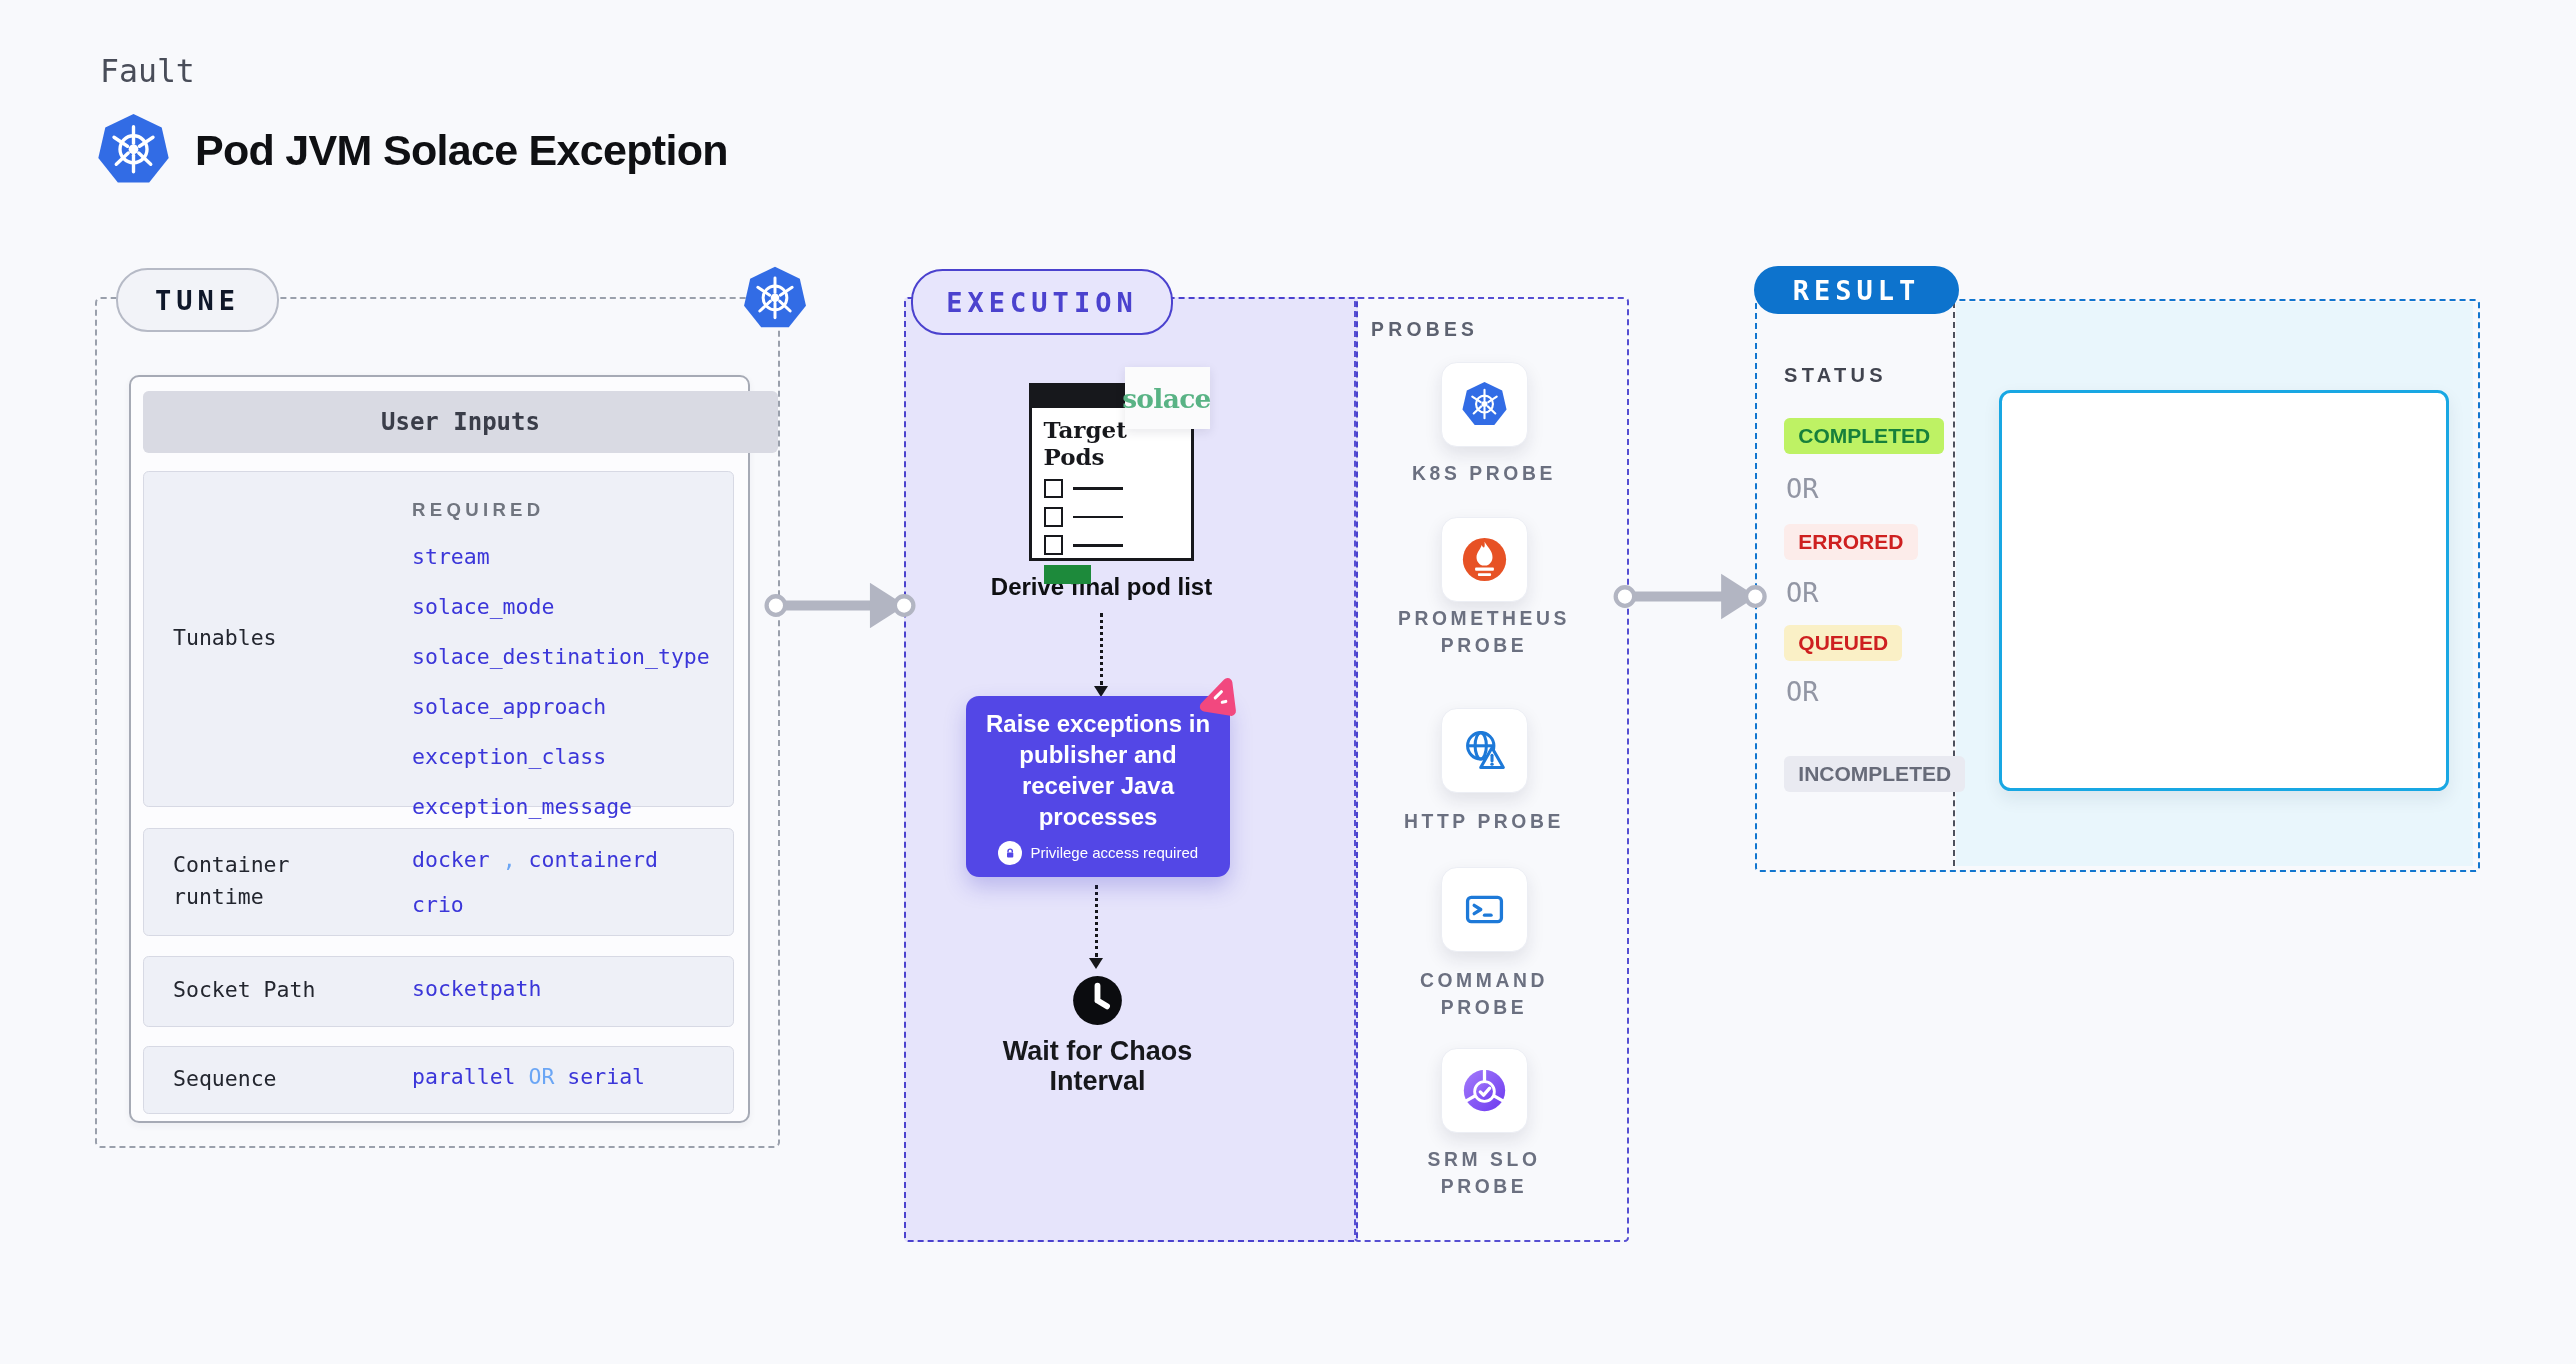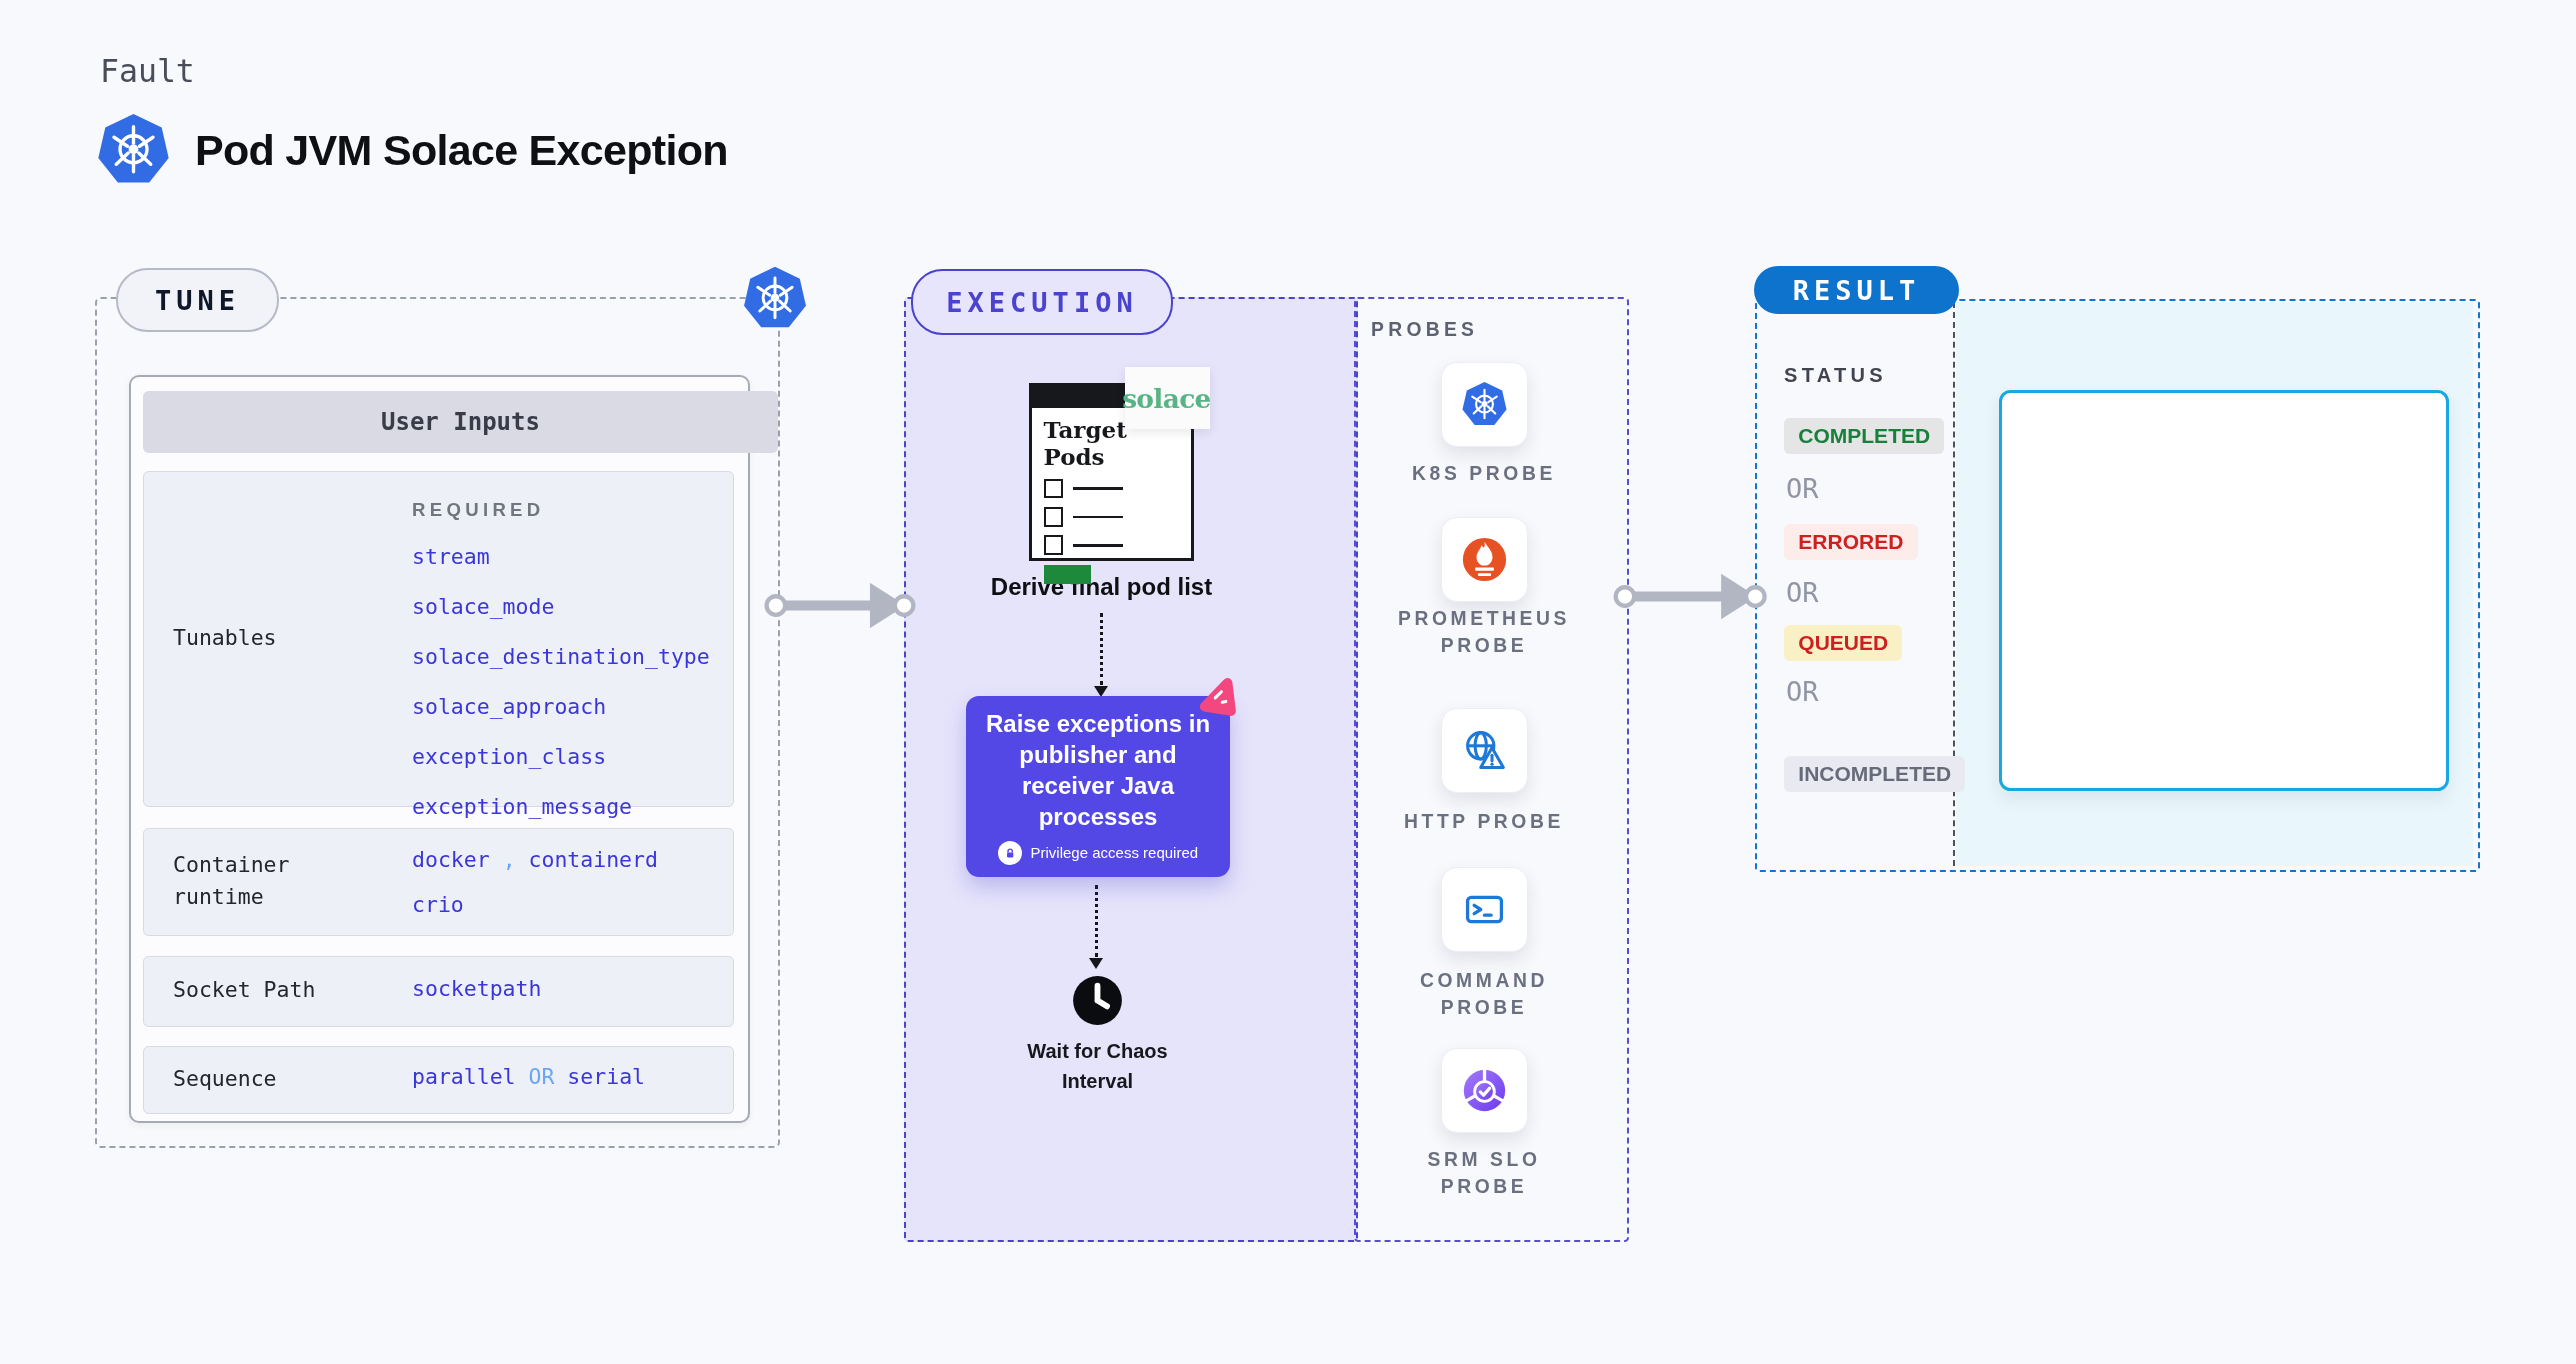--- a/index.html
+++ b/index.html
@@ -62,39 +62,39 @@
   .action-box{left:966px;top:696px;width:264px;height:181px;background:#5347e6;border-radius:13px;
               box-shadow:0 10px 21.5px rgba(60,50,200,.25);z-index:2;
               display:flex;flex-direction:column;align-items:center;justify-content:center;padding:7.2px 13px;box-sizing:border-box;}
   .action-text{color:#fff;font-size:24px;font-weight:700;text-align:center;line-height:31px;}
   .priv-row{display:flex;align-items:center;gap:8.6px;margin-top:8.6px;}
   .priv-circle{width:24px;height:24px;border-radius:50%;background:#fff;display:flex;align-items:center;justify-content:center;}
   .priv-text{color:#fff;font-size:15px;font-weight:500;}
   .pink-icon{left:1195px;top:675px;width:44px;height:44px;z-index:3;}
 
   .clock{left:1071px;top:974px;width:53px;height:53px;}
-  .wait-text{left:990px;top:1036px;width:215px;font-size:20px;font-weight:700;text-align:center;line-height:30px;}
+  .wait-text{left:990px;top:1036px;width:215px;font-size:27px;font-weight:700;text-align:center;line-height:30px;}
 
   
   .probes-box{left:1354px;top:297px;width:271px;height:941px;border:2.1px dashed #564fd2;border-radius:4.3px;}
   .probes-label{left:1371px;top:319px;font-size:19.3px;font-weight:700;letter-spacing:4.3px;color:#5d6270;}
   .probe-card{left:1441px;width:85px;height:83px;background:#fff;border-radius:15.8px;border:0.7px solid #eceef4;
               box-shadow:0 7.2px 17px rgba(30,34,60,.10);display:flex;align-items:center;justify-content:center;}
   .probe-name{left:1391px;width:186px;text-align:center;font-size:19.3px;font-weight:700;letter-spacing:3.6px;
               color:#6b7080;line-height:27px;}
 
   
   .result-box{left:1755px;top:299px;width:721px;height:569px;border:2.9px dashed #1276cf;border-radius:4.3px;}
   .result-cyan{left:1956px;top:302px;width:517px;height:564px;background:#e9f6fc;}
   .result-sep{left:1953px;top:302px;height:564px;width:0;border-left:2.1px dashed #4c505c;}
   .result-pill{left:1754px;top:266px;width:205px;height:48px;background:#0d73cd;color:#fff;}
   .status-label{left:1784px;top:364px;font-size:20px;font-weight:700;letter-spacing:4.3px;color:#41444f;}
   .status-badge{left:1784px;height:36px;display:inline-flex;align-items:center;padding:0 14.3px;border-radius:5.7px;
                 font-size:21px;font-weight:700;}
-  .badge-completed{background:#e5e5e5;color:#17803b;}
+  .badge-completed{background:#bef264;color:#17803b;}
   .badge-errored{background:#fcecea;color:#ce2020;}
   .badge-queued{background:#faf0c6;color:#ce2020;}
   .badge-incompleted{background:#e9eaf1;color:#676b79;}
   .or-text{font-size:27px;color:#9296a4;}
 
   .output-card{left:1999px;top:390px;width:450px;height:401px;background:#fff;border:3.6px solid #18a7e3;
                border-radius:11.5px;box-shadow:0 7.2px 17px rgba(30,34,60,.08);box-sizing:border-box;z-index:3;}
   .output-header{left:2014px;top:406px;width:418px;height:66px;background:#d6d7e1;border-radius:5.7px;
                  display:flex;align-items:center;justify-content:center;font-size:26px;font-weight:600;color:#555a68;}
   .output-row{background:#fbfcfe;border:1.4px solid #dcdee8;border-radius:5.7px;display:flex;box-sizing:border-box;}

